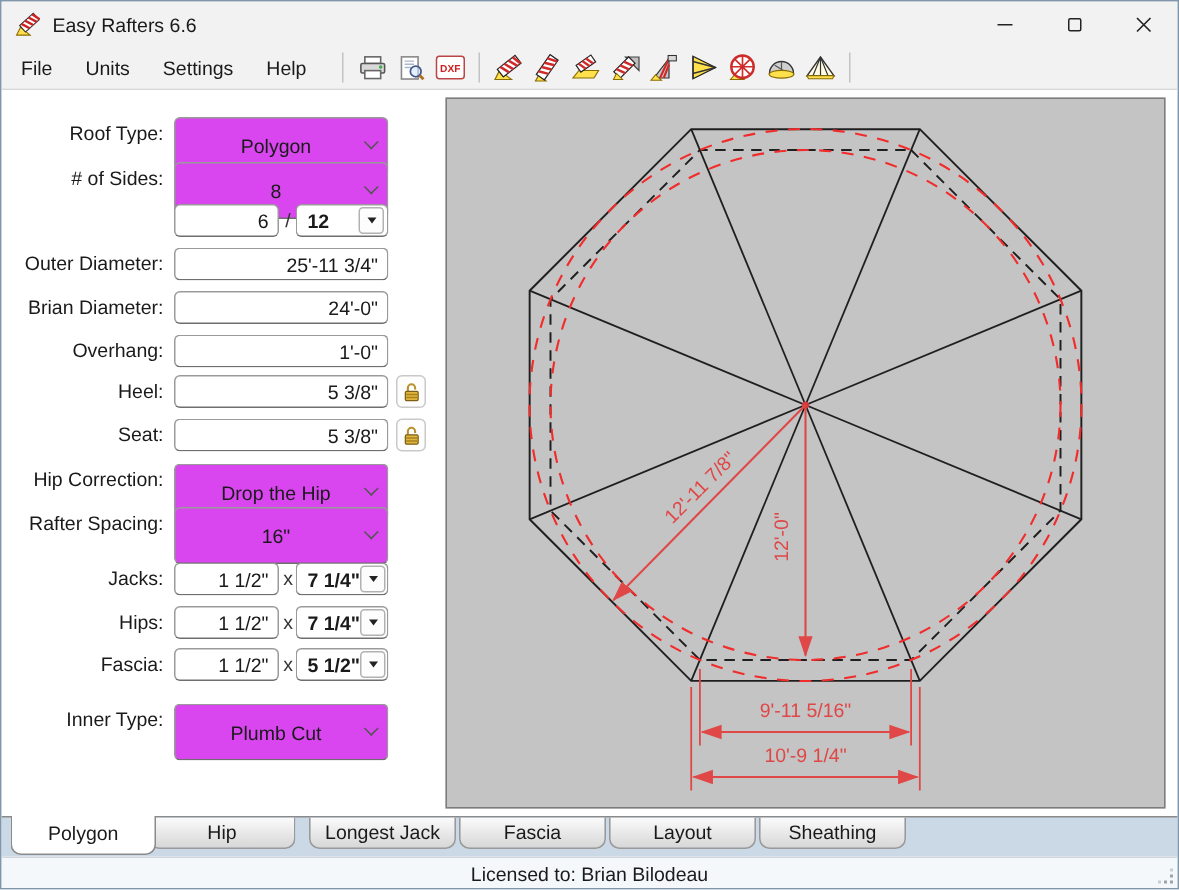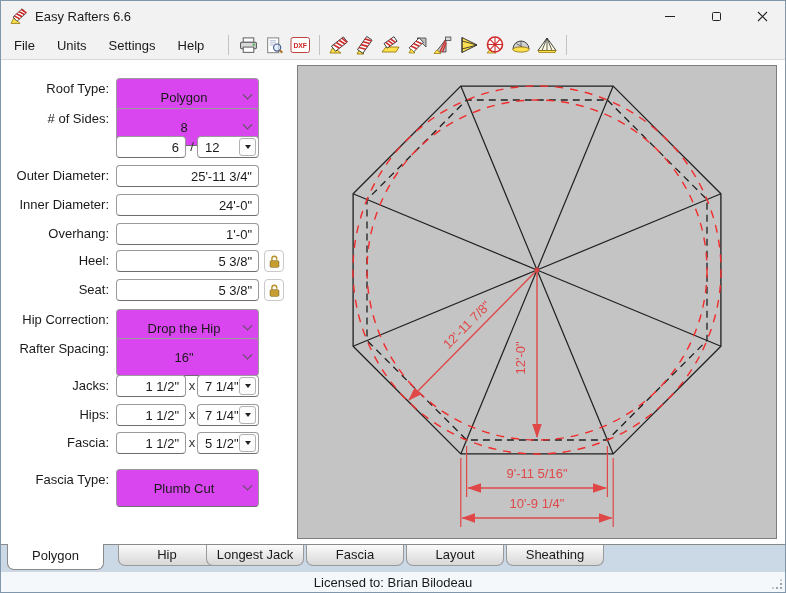--- a/index.html
+++ b/index.html
@@ -32,21 +32,21 @@
        background:#fff;font:13px "Liberation Sans",sans-serif;color:#1a1a1a;text-align:right;padding:0 6px;outline:none;}
   .tin-f{left:115px;width:143px;}
   .tin-s{left:115px;width:70px;}
   .sep{position:absolute;left:186px;width:10px;text-align:center;line-height:22px;color:#333;}
   .combo{position:absolute;left:115px;width:143px;height:22px;border:1px solid #9a9a9a;border-bottom-color:#6e6e6e;
          border-radius:4px;background:#d946ef;display:flex;align-items:center;padding:18px 7px;text-align:center;}
   .cval{flex:1;white-space:nowrap;overflow:hidden;}
   .chev{width:7px;height:7px;border-right:1.3px solid #555;border-bottom:1.3px solid #555;
         transform:rotate(45deg) translate(-2px,-2px);flex:none;}
   .combo2{position:absolute;left:196px;width:62px;height:22px;border:1px solid #9a9a9a;border-bottom-color:#6e6e6e;
-          border-radius:4px;background:#fff;display:flex;align-items:center;padding:0 2px 0 7px;}
+          border-radius:4px;background:#fff;display:flex;align-items:center;padding:0 2px 0 7px;font-weight:bold;}
   .c2val{flex:1;white-space:nowrap;}
   .ddbtn{flex:none;width:17px;height:18px;border:1px solid #b2b2b2;border-radius:3px;background:#fdfdfd;
          display:flex;align-items:center;justify-content:center;}
   .tri{width:0;height:0;border-left:3.5px solid transparent;border-right:3.5px solid transparent;border-top:4.5px solid #222;}
   .lockbtn{position:absolute;left:263px;top:0;width:20px;height:22px;border:1px solid #c9c9c9;border-radius:4px;
            background:#fdfdfd;display:flex;align-items:center;justify-content:center;padding:0;}
   
   .canvas{position:absolute;left:296px;top:5px;width:480px;height:474px;background:var(--canvas-bg,#c4c4c4);
           border:1px solid #7d7d7d;}
   
@@ -229,21 +229,21 @@
             </span>
         </div>
       </div>
 
       <div class="row" style="top:105px">
         <span class="lbl">Outer Diameter:</span>
         <input class="tin tin-f" value="25'-11 3/4&quot;" style="">
       </div>
 
       <div class="row" style="top:134px">
-        <span class="lbl">Inner Diameter:</span>
+        <span class="lbl">Brian Diameter:</span>
         <input class="tin tin-f" value="24'-0&quot;" style="">
       </div>
 
       <div class="row" style="top:163px">
         <span class="lbl">Overhang:</span>
         <input class="tin tin-f" value="1'-0&quot;" style="">
       </div>
 
       <div class="row" style="top:190px">
         <span class="lbl">Heel:</span>
@@ -315,21 +315,21 @@
         <span class="sep">x</span>
         <div class="combo2">
           <span class="c2val">5 1/2"</span>
           <span class="ddbtn">
               <span class="tri"></span>
             </span>
         </div>
       </div>
 
       <div class="row" style="top:409px">
-        <span class="lbl">Fascia Type:</span>
+        <span class="lbl">Inner Type:</span>
         <div class="combo">
           <span class="cval">Plumb Cut</span>
           <span class="chev"></span>
         </div>
       </div>
     </div>
 
     <div class="canvas">
       <svg width="478" height="472" viewBox="0 0 478 472">
         <defs>
@@ -375,21 +375,21 @@
         <text x="239" y="412" text-anchor="middle" fill="var(--dim-red,#e04848)" font-size="13" font-family="Liberation Sans,sans-serif">9'-11 5/16"</text>
 
         <line x1="164.4" y1="452" x2="313.6" y2="452" stroke="var(--dim-red,#e04848)" stroke-width="1.4" marker-start="url(#arr)" marker-end="url(#arr)"></line>
         <text x="239" y="442" text-anchor="middle" fill="var(--dim-red,#e04848)" font-size="13" font-family="Liberation Sans,sans-serif">10'-9 1/4"</text>
       </svg>
     </div>
   </div>
 
   <div class="tabstrip">
     <div class="tab active" style="left:6px;width:97px">Polygon</div>
-    <div class="tab" style="left:117px;width:98px">Hip</div>
+    <div class="tab" style="left:98px;width:98px">Hip</div>
     <div class="tab" style="left:205px;width:98px">Longest Jack</div>
     <div class="tab" style="left:305px;width:98px">Fascia</div>
     <div class="tab" style="left:405px;width:98px">Layout</div>
     <div class="tab" style="left:505px;width:98px">Sheathing</div>
   </div>
 
   <div class="statusbar">
     <div class="statustext">Licensed to: Brian Bilodeau</div>
     <svg class="grip" width="12" height="12" viewBox="0 0 12 12">
       <rect x="9" y="9" width="2" height="2" fill="#9aa5ad"></rect>

